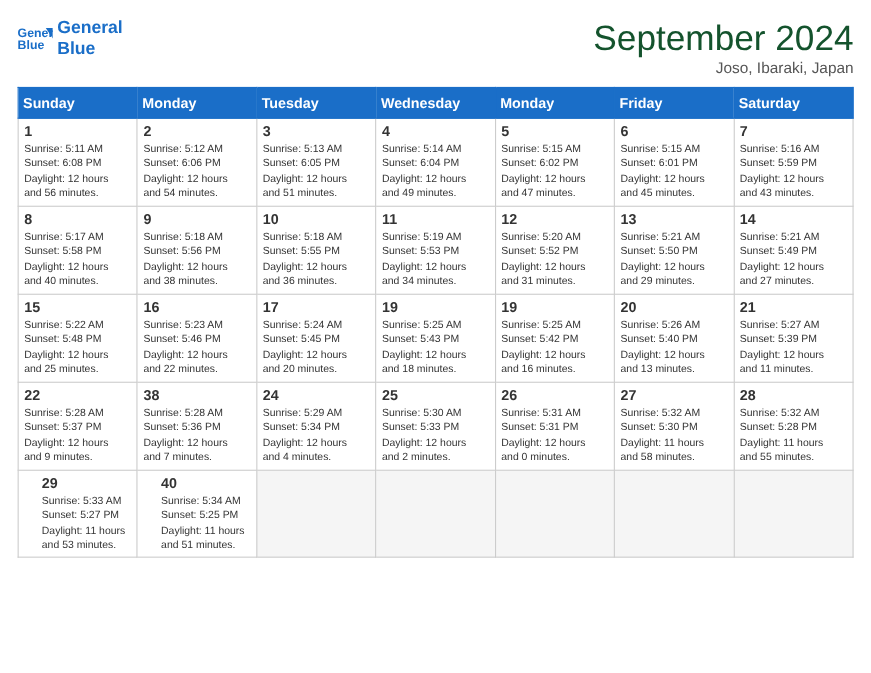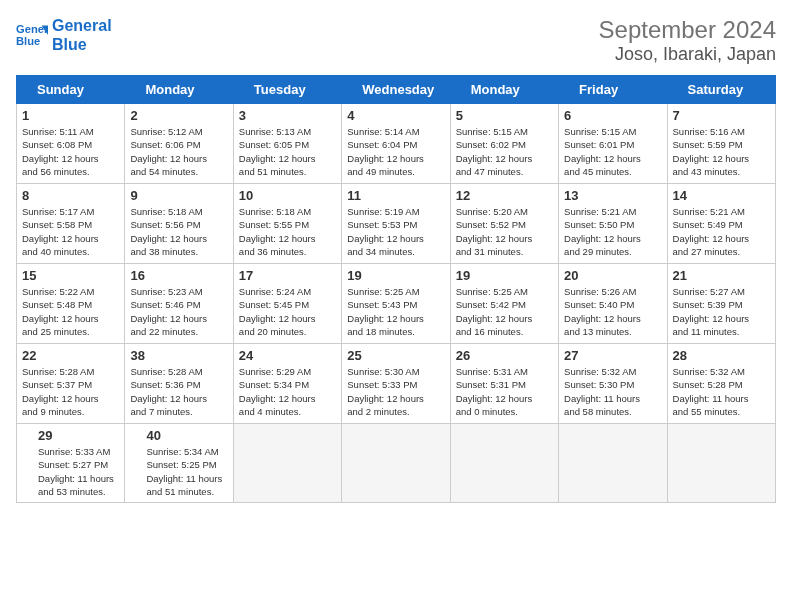--- a/index.html
+++ b/index.html
@@ -22,39 +22,39 @@
     }
     .logo-icon {
       width: 32px;
       height: 32px;
       margin-right: 4px;
     }
     .title-block {
       text-align: right;
     }
     .month-title {
-      font-size: 24px;
+      font-size: 32px;
       font-weight: normal;
-      color: #737373;
+      color: #14532d;
     }
     .location {
-      font-size: 18px;
+      font-size: 14px;
       color: #555;
     }
     table {
       width: 100%;
       border-collapse: collapse;
       table-layout: fixed;
     }
     th {
       background-color: #1a6ec8;
       color: #fff;
       font-size: 13px;
       font-weight: bold;
-      padding: 6px 20px;
+      padding: 6px 4px;
       text-align: left;
       border: 1px solid #1a6ec8;
     }
     td {
       border: 1px solid #ccc;
       vertical-align: top;
       padding: 4px 5px;
       min-height: 70px;
       height: 80px;
       background: #fff;

